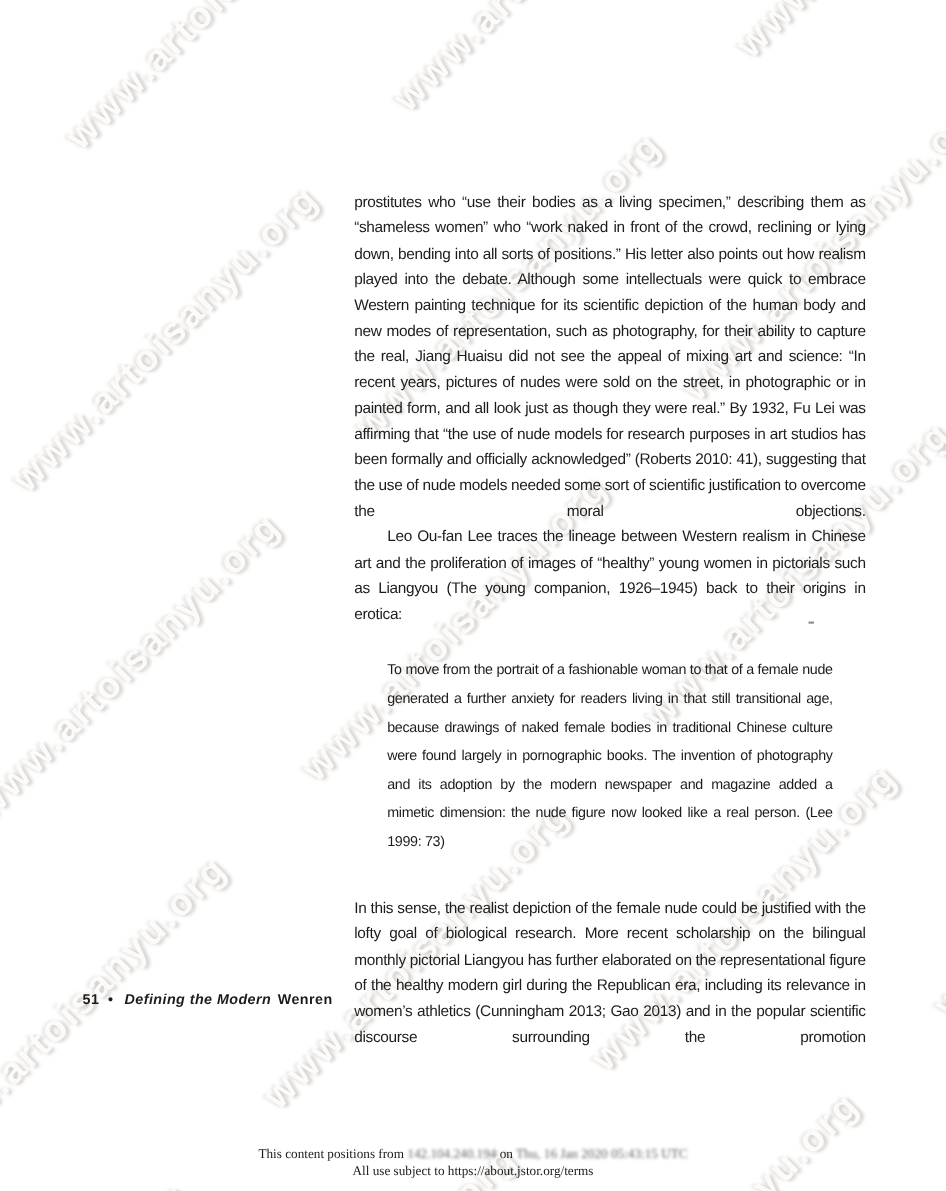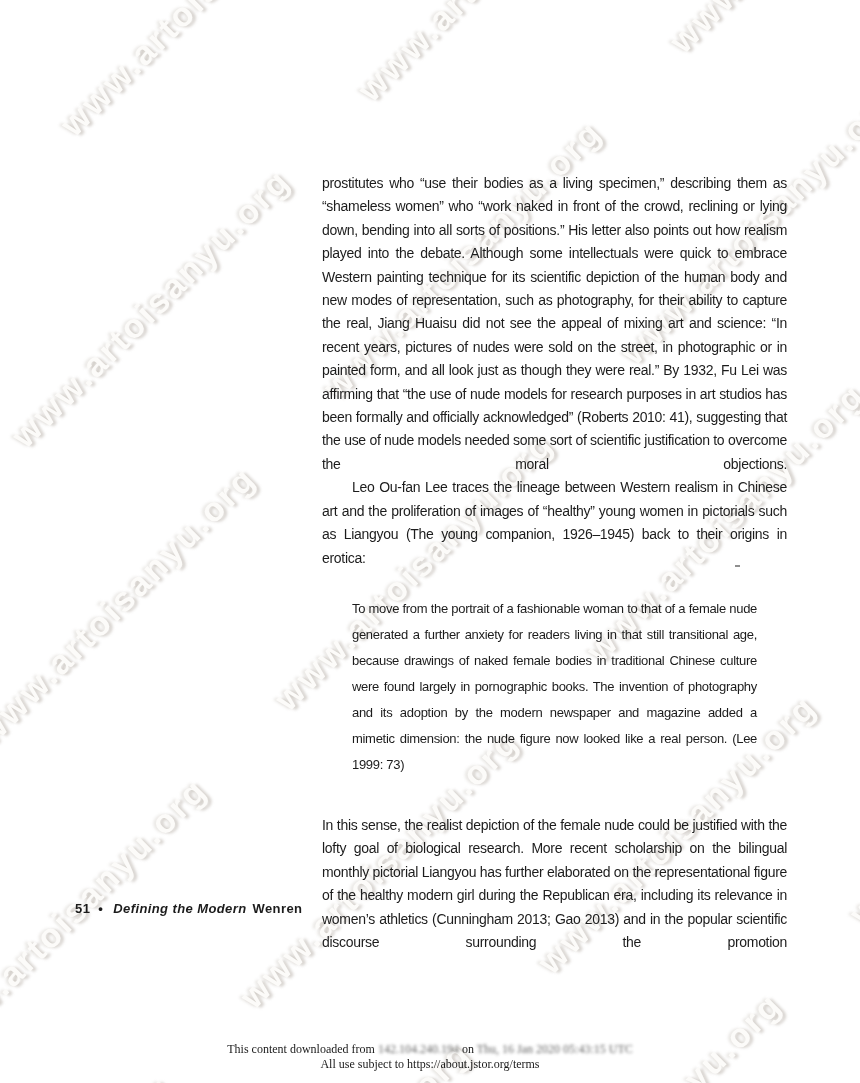--- a/index.html
+++ b/index.html
@@ -139,21 +139,21 @@
 
   <div class="running-footer">
     <span>51</span>
     <span class="bullet">•</span>
     <span class="chapter-italic">Defining the Modern</span>
     <span>Wenren</span>
   </div>
 
   <div class="jstor-notice">
     <div>
-      <span>This content downloaded from</span>
+      <span>This content positions from</span>
       <span class="redacted">142.104.240.194</span>
       <span>on</span>
       <span class="redacted">Thu, 16 Jan 2020 05:43:15 UTC</span>
     </div>
     <div>All use subject to https://about.jstor.org/terms</div>
   </div>
 
 </div>
 
 </body></html>

